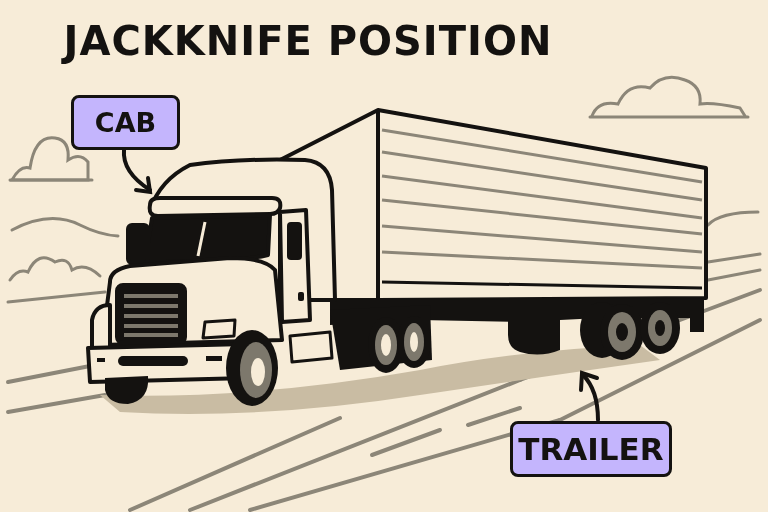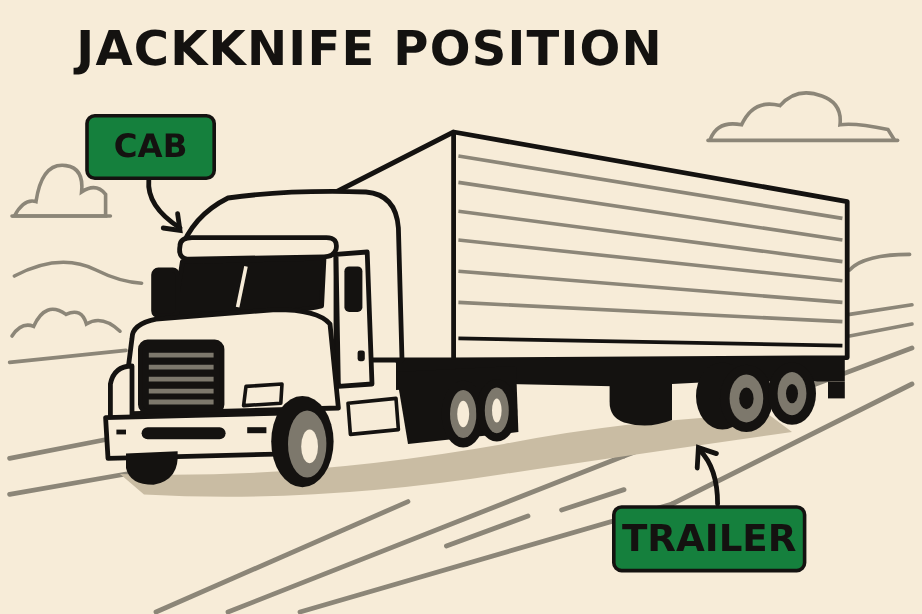--- a/index.html
+++ b/index.html
@@ -13,21 +13,21 @@
     .title {
       position: absolute; left: 0; top: 18px; width: 616px;
       text-align: center;
       font-family: "DejaVu Sans", "Liberation Sans", sans-serif;
       font-weight: bold; font-size: 40px; letter-spacing: 1px;
       color: #141210;
     }
     .label-box {
       position: absolute;
       border: 3px solid #141210; border-radius: 8px;
-      background: #15803d;
+      background: #c4b5fd;
       font-family: "DejaVu Sans", "Liberation Sans", sans-serif;
       font-weight: bold; color: #141210;
       display: flex; align-items: center; justify-content: center;
       box-sizing: border-box;
     }
     .label-cab { left: 71px; top: 95px; width: 109px; height: 55px; font-size: 27px; }
     .label-trailer { left: 510px; top: 421px; width: 162px; height: 56px; font-size: 31px; }
   </style>
 </head>
 <body>

